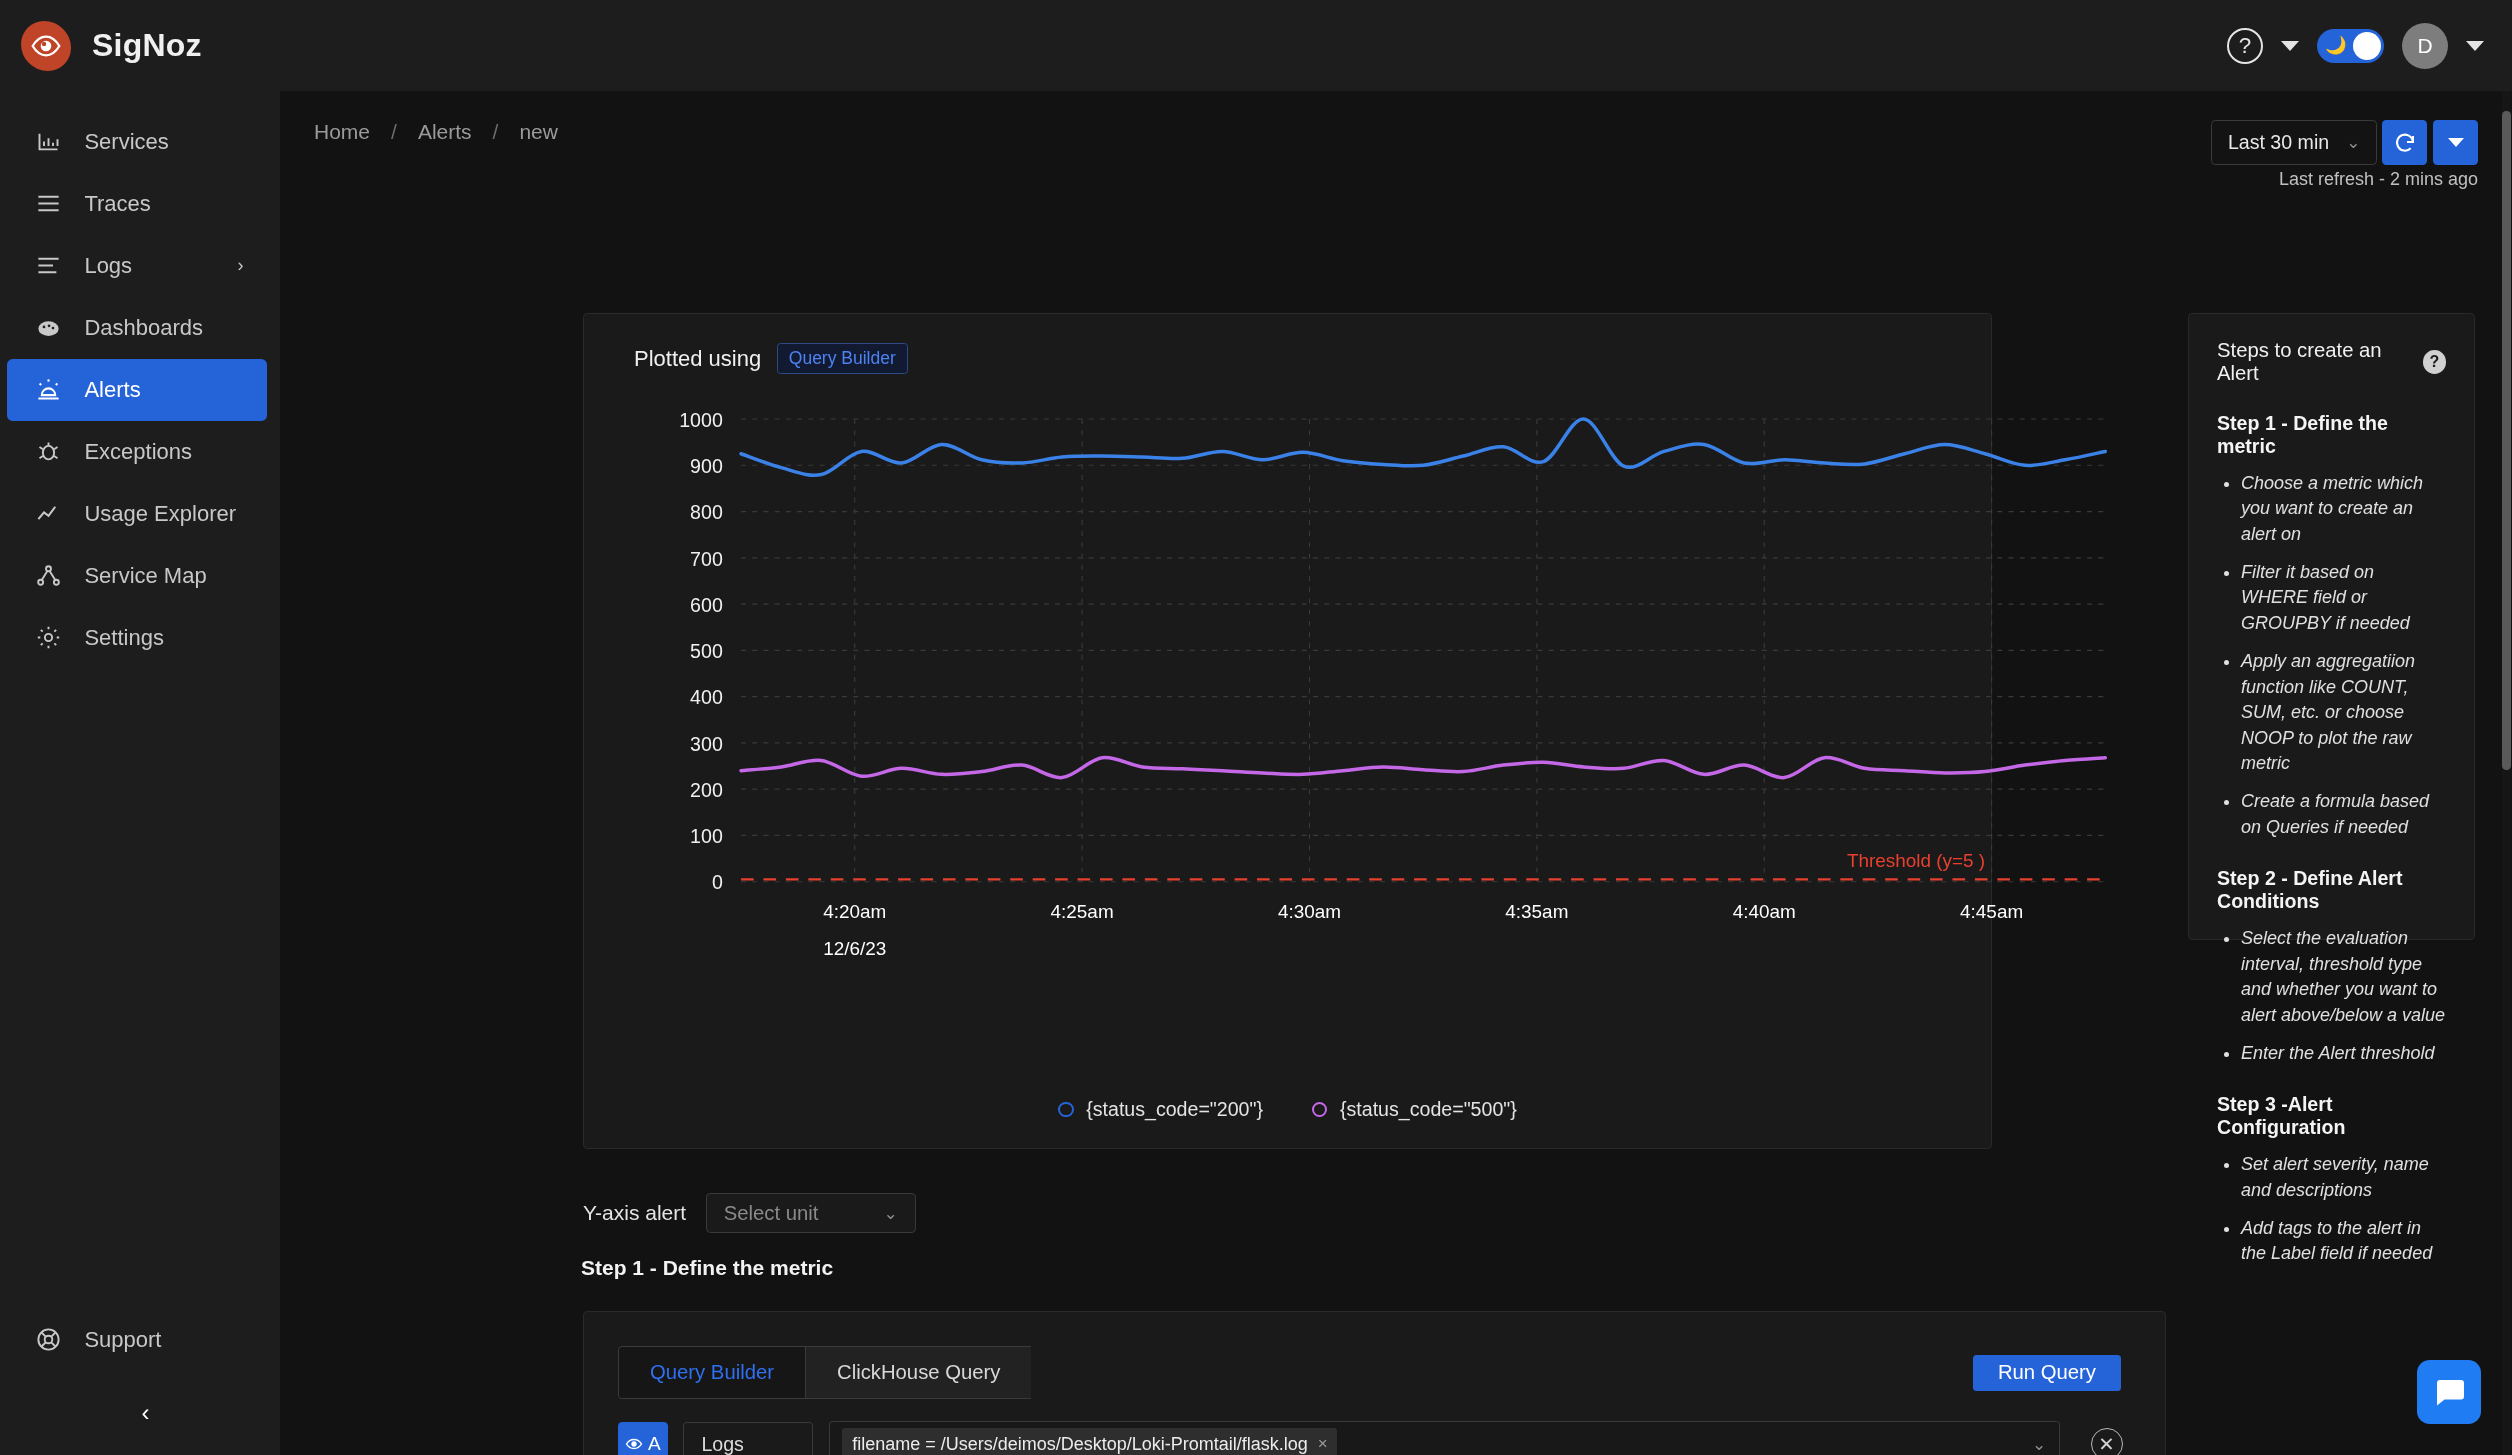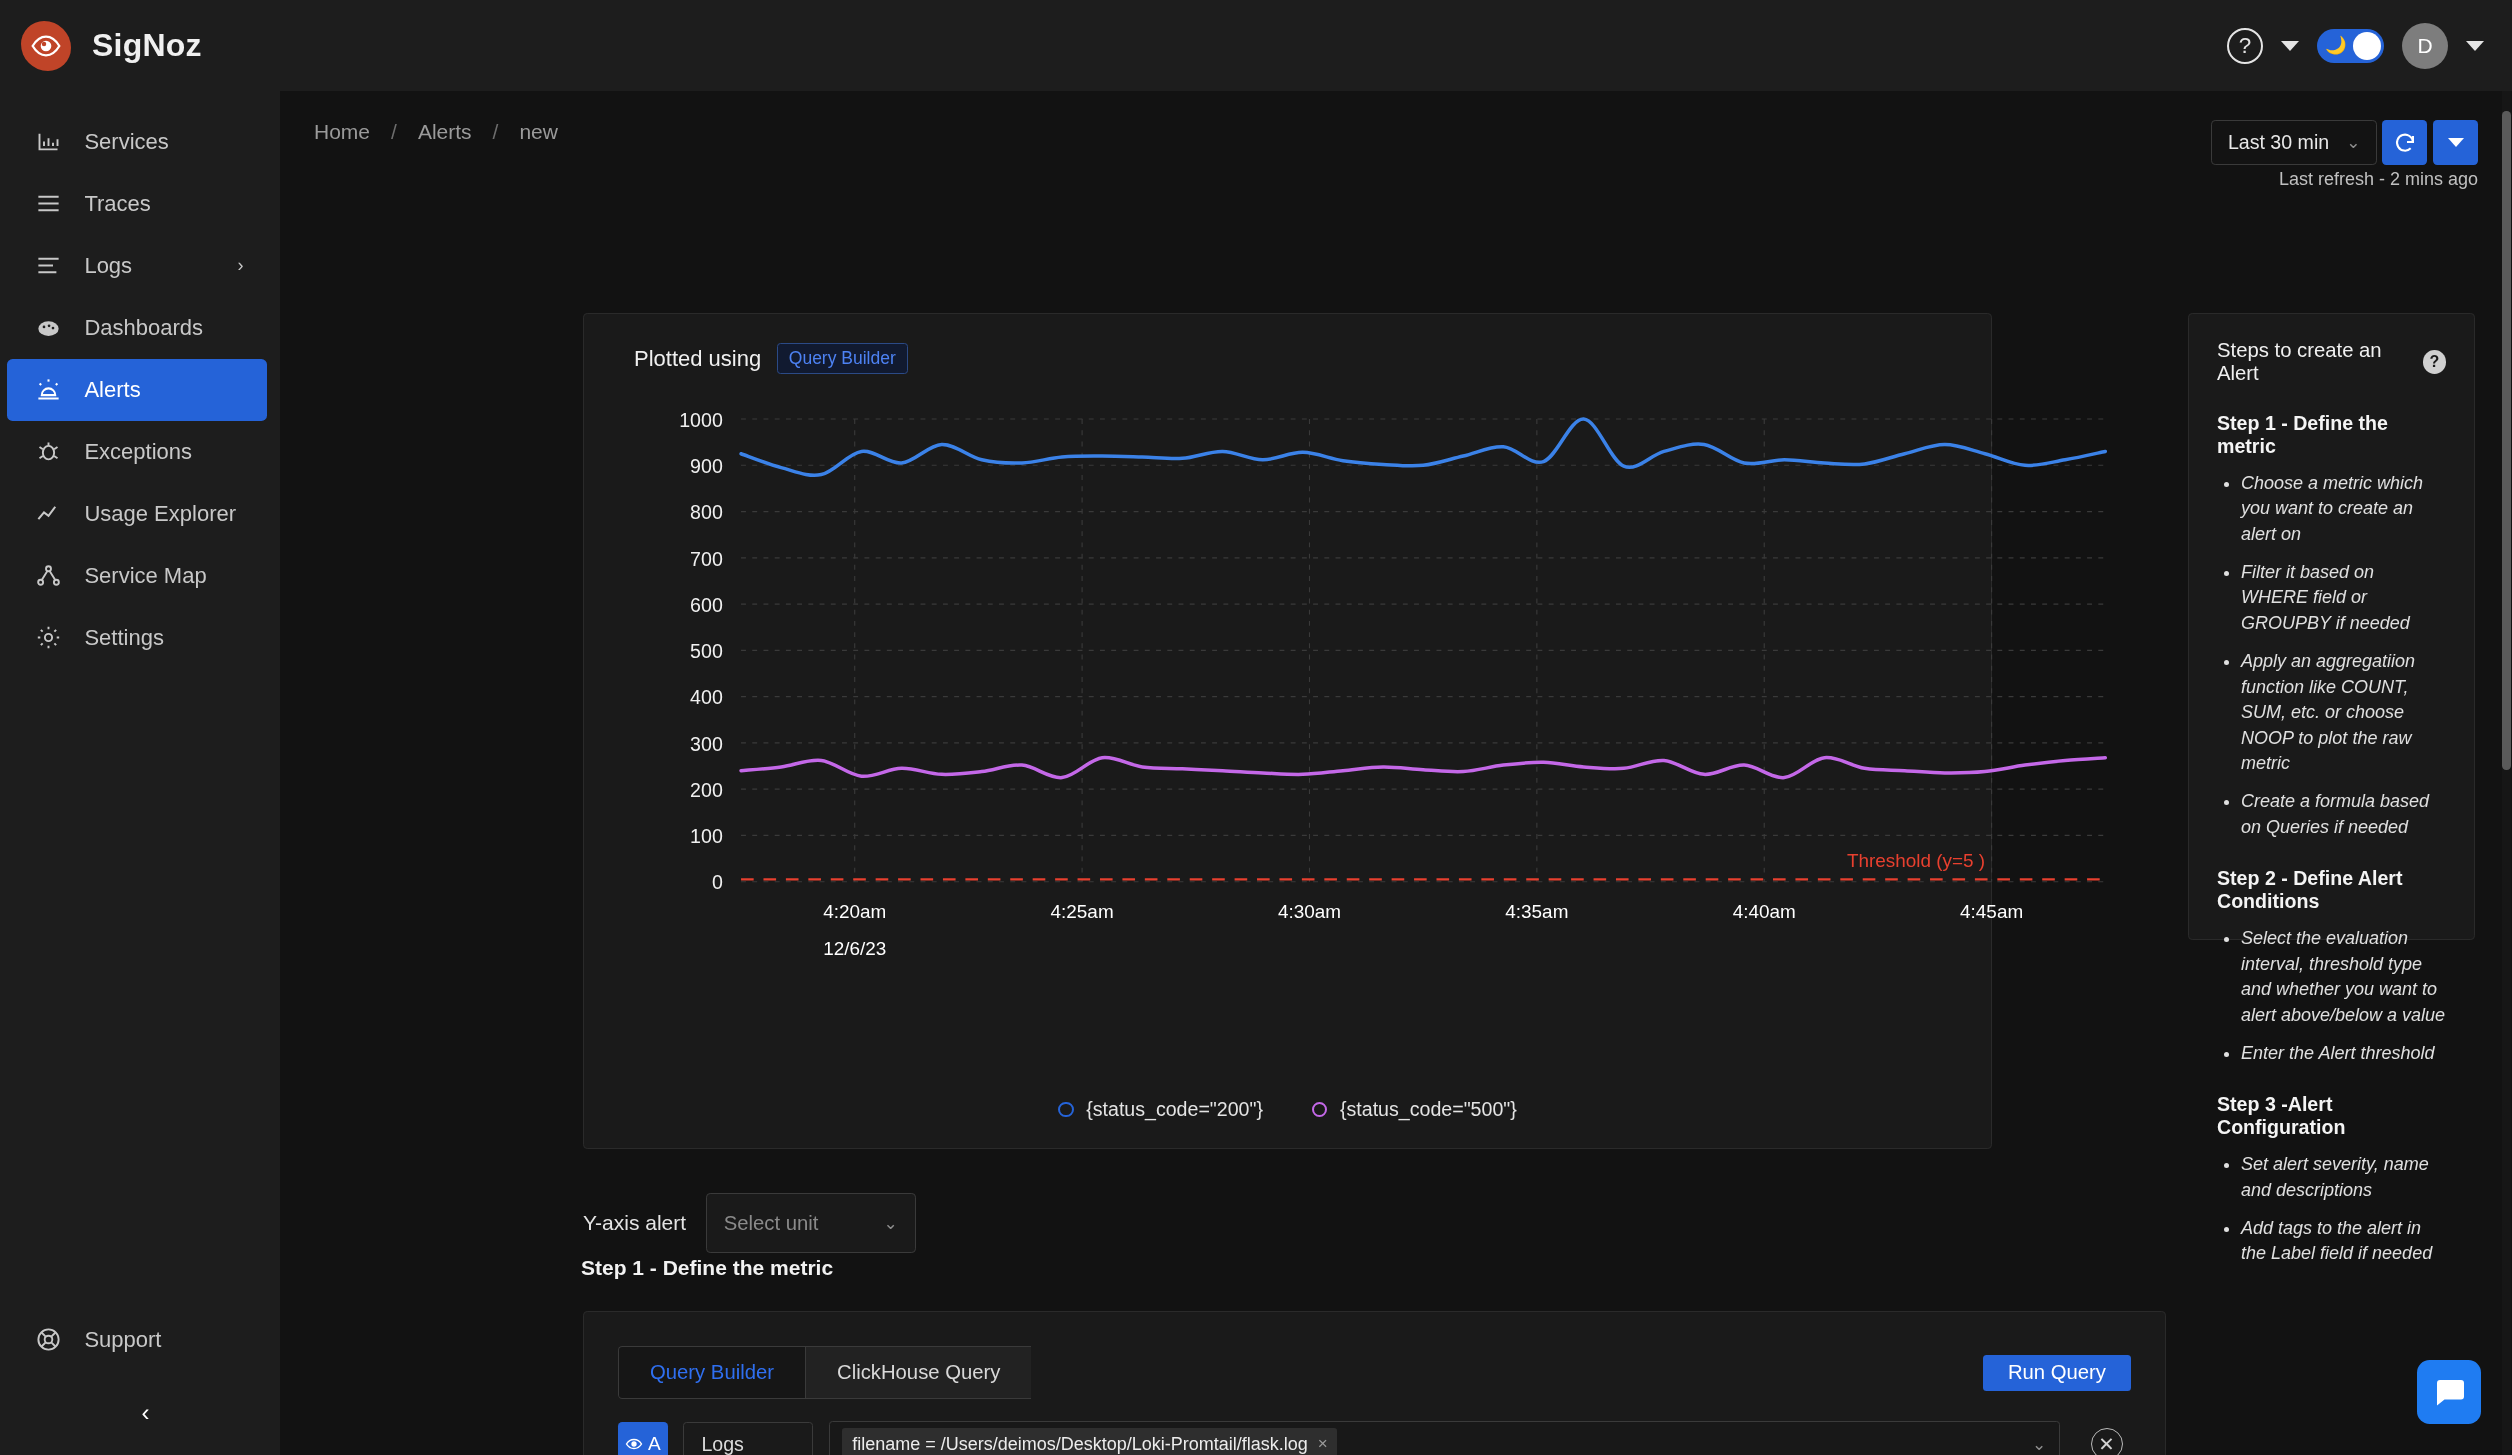--- a/index.html
+++ b/index.html
@@ -157,21 +157,21 @@
     line-height: 1.42; margin-bottom: 12.6px;
   }
 
   
   .yunit-row {
     position: absolute; left: 303px; top: 1102px;
     display: flex; align-items: center; gap: 19.6px;
   }
   .yunit-label { font-size: 21px; color: #e4e4e4; }
   .yunit-select {
-    width: 210px; height: 60px; background: #1a1a1a;
+    width: 210px; height: 40px; background: #1a1a1a;
     border: 0.7px solid #3a3a3a; border-radius: 4.2px;
     display: flex; align-items: center; justify-content: space-between;
     padding: 0 17px; font-size: 20.3px; color: #8a8a8a;
   }
   .step1-heading {
     position: absolute; left: 301px; top: 1165px;
     font-size: 21px; font-weight: 700; color: #f2f2f2;
   }
 
   
@@ -183,21 +183,21 @@
   .qtabs { display: flex; align-items: center; padding: 34px 0 0 34px; }
   .qtab {
     height: 53px; padding: 0 31px; display: flex; align-items: center;
     font-size: 20.3px; border: 0.7px solid #3a3a3a; border-right: none;
     color: #d8d8d8; background: #222222;
   }
   .qtab:first-child { border-radius: 4.2px 0 0 4.2px; }
   .qtab:last-child { border-right: 0.7px solid #3a3a3a; border-radius: 0 4.2px 4.2px 0; }
   .qtab.active { color: #2f6ff0; background: #161616; }
   .run-query {
-    margin-left: auto; margin-right: 34px;
+    margin-left: auto; margin-right: 44px;
     height: 36px; padding: 0 25px; background: #2563d8; color: #fff;
     font-size: 20.3px; border-radius: 3.5px; display: flex; align-items: center;
   }
   .qrow { display: flex; align-items: center; gap: 15.4px; padding: 22.4px 0 0 34px; }
   .aq-badge {
     width: 50px; height: 45px; background: #2563d8; border-radius: 4.2px;
     display: flex; align-items: center; justify-content: center; gap: 4.9px;
     color: #fff; font-size: 19px;
   }
   .sel-box {

